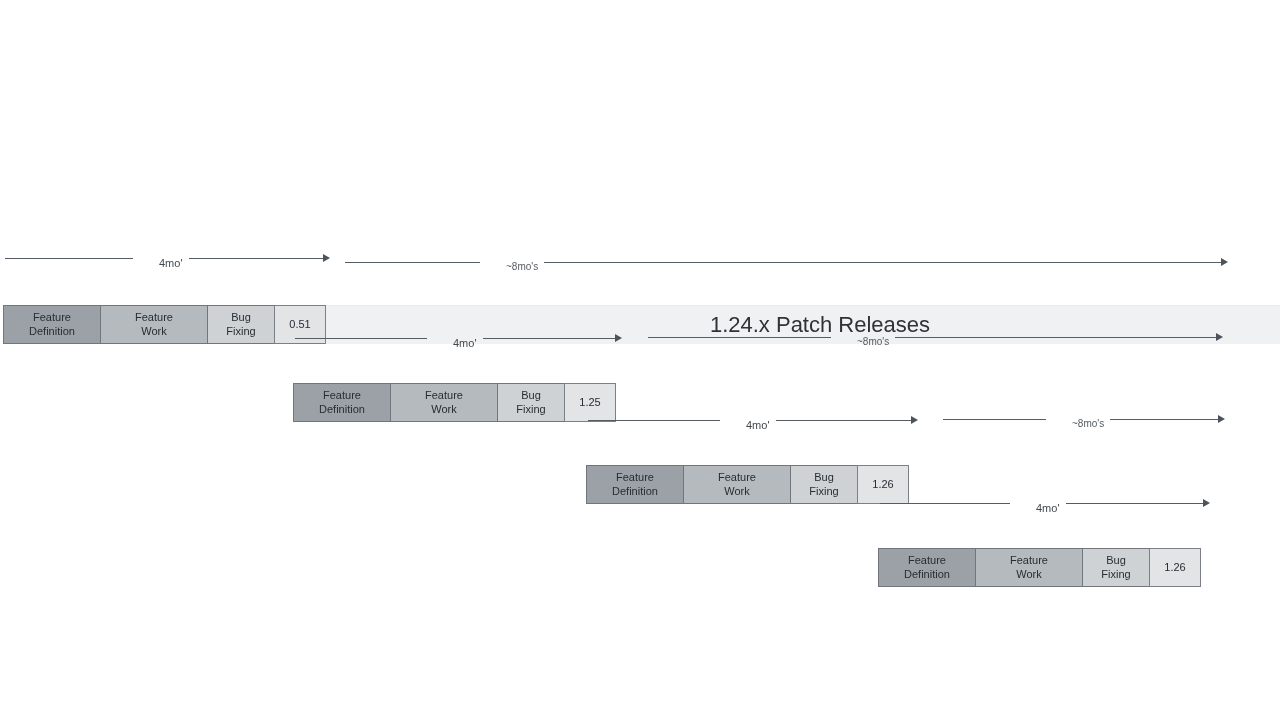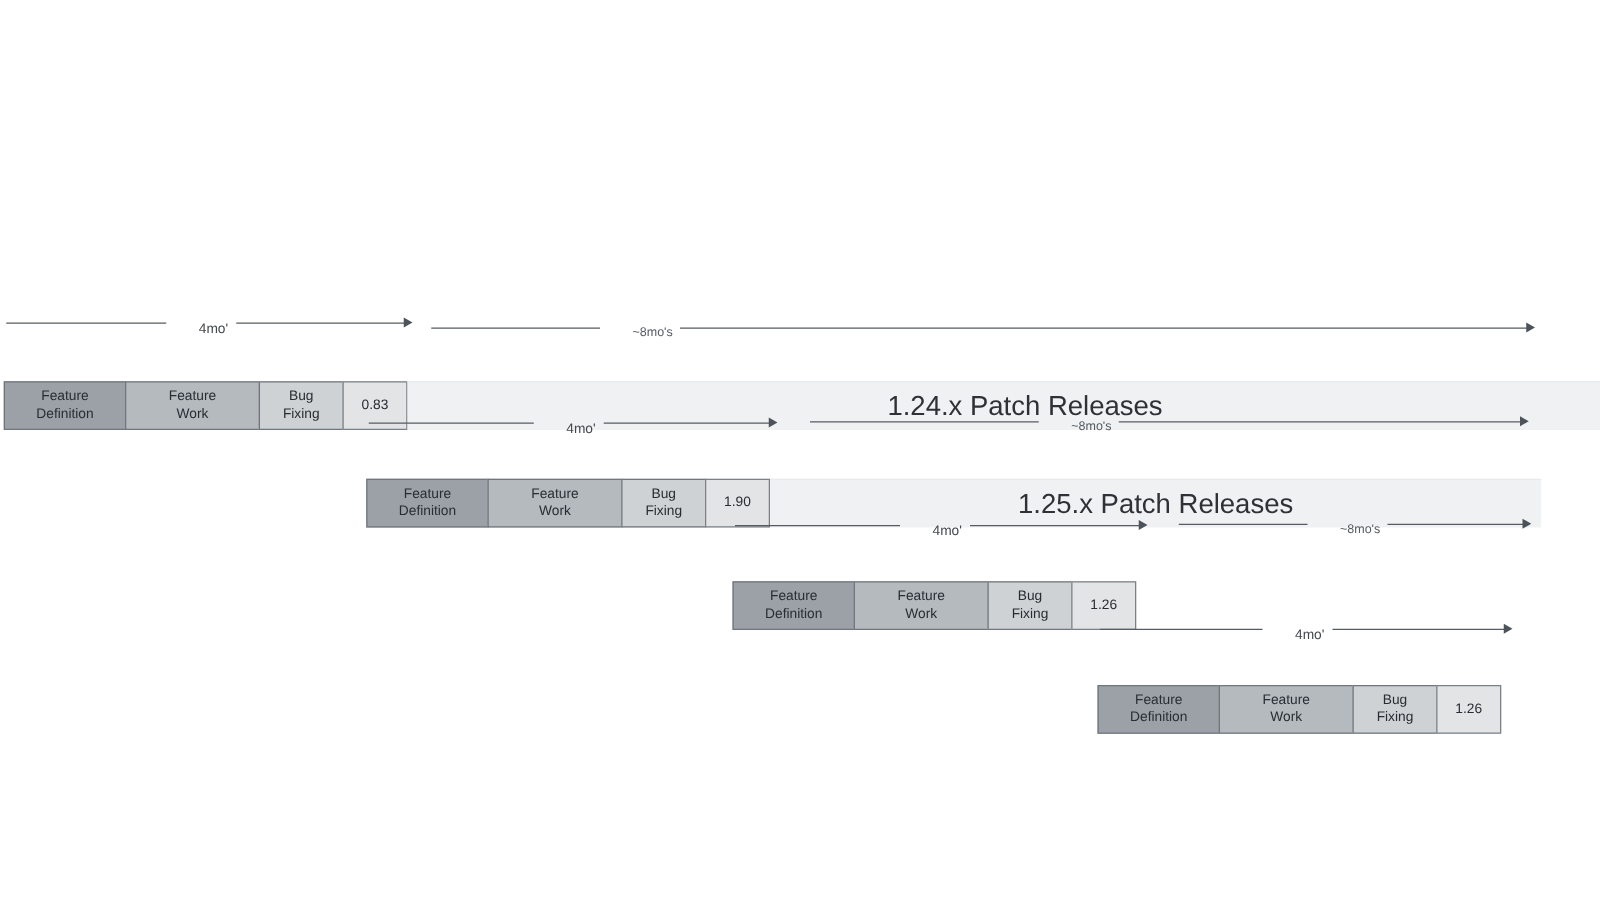--- a/index.html
+++ b/index.html
@@ -104,21 +104,21 @@
       </div>
     <div class="cell fw">
         <span>Feature
 Work</span>
       </div>
     <div class="cell bf">
         <span>Bug
 Fixing</span>
       </div>
     <div class="cell ver">
-        <span>0.83</span>
+        <span>0.51</span>
       </div>
     <div class="patch" style="width:988px">
       <span class="ptxt">1.24.x Patch Releases</span>
     </div>
   </div>
 
   <div class="arrow" style="left:295px;top:331px;width:327px">
     <span class="seg" style="width:132px"></span>
     <span class="albl">4mo'</span>
     <span class="seg grow"></span>
@@ -137,25 +137,22 @@
       </div>
     <div class="cell fw">
         <span>Feature
 Work</span>
       </div>
     <div class="cell bf">
         <span>Bug
 Fixing</span>
       </div>
     <div class="cell ver">
-        <span>1.90</span>
-      </div>
-    <div class="patch" style="width:617px">
-      <span class="ptxt">1.25.x Patch Releases</span>
-    </div>
+        <span>1.25</span>
+      </div>
   </div>
 
   <div class="arrow" style="left:588px;top:413px;width:330px">
     <span class="seg" style="width:132px"></span>
     <span class="albl">4mo'</span>
     <span class="seg grow"></span>
     <span class="head"></span>
   </div>
   <div class="arrow" style="left:943px;top:412px;width:282px">
     <span class="seg" style="width:103px"></span>

